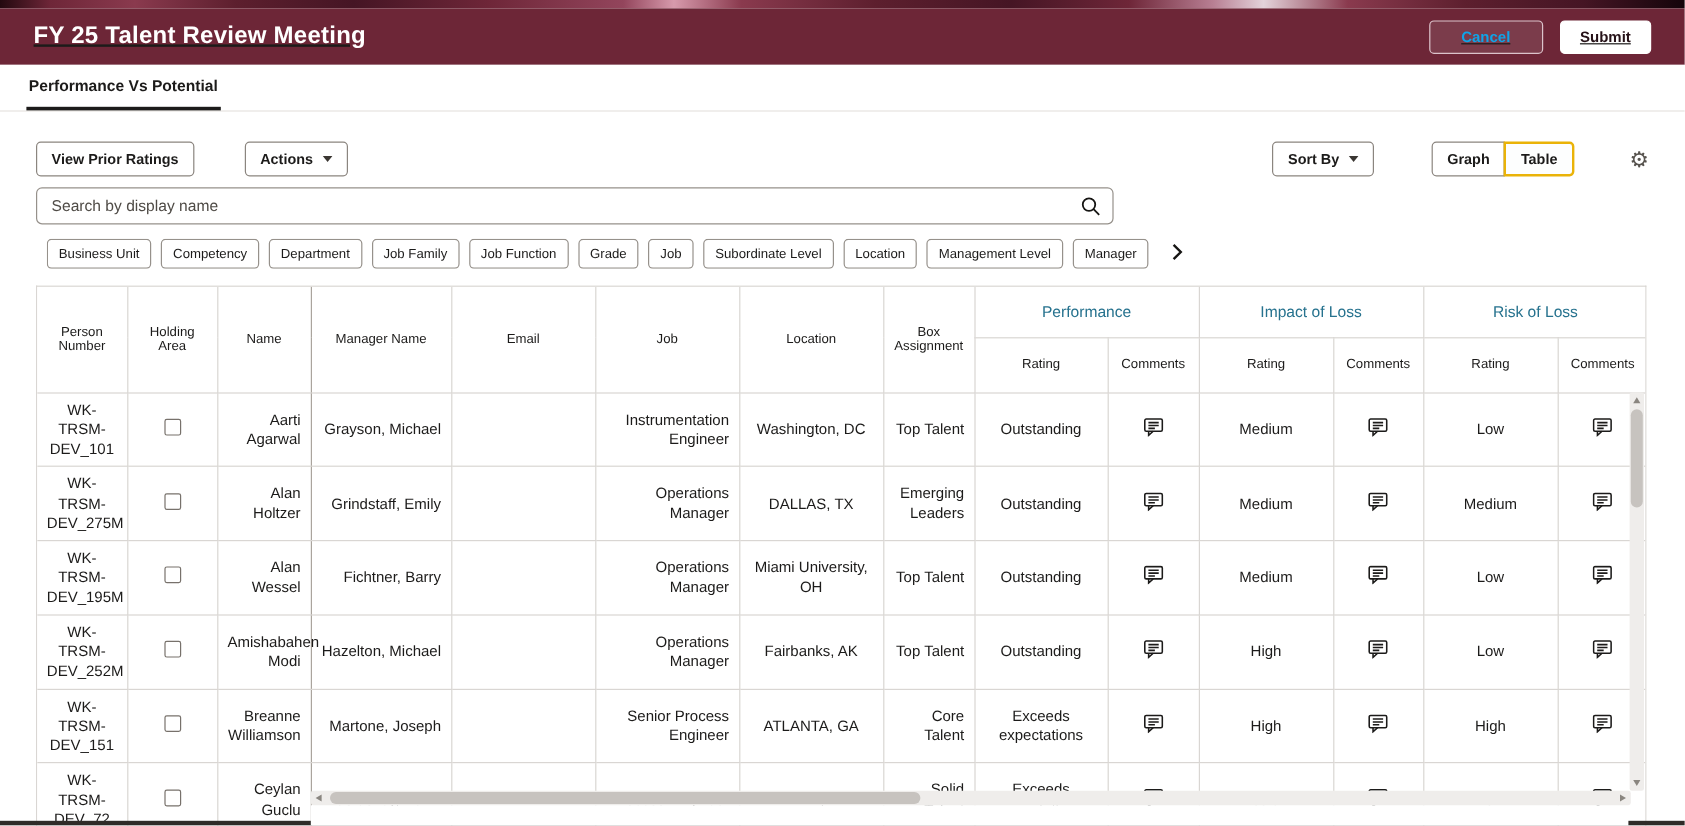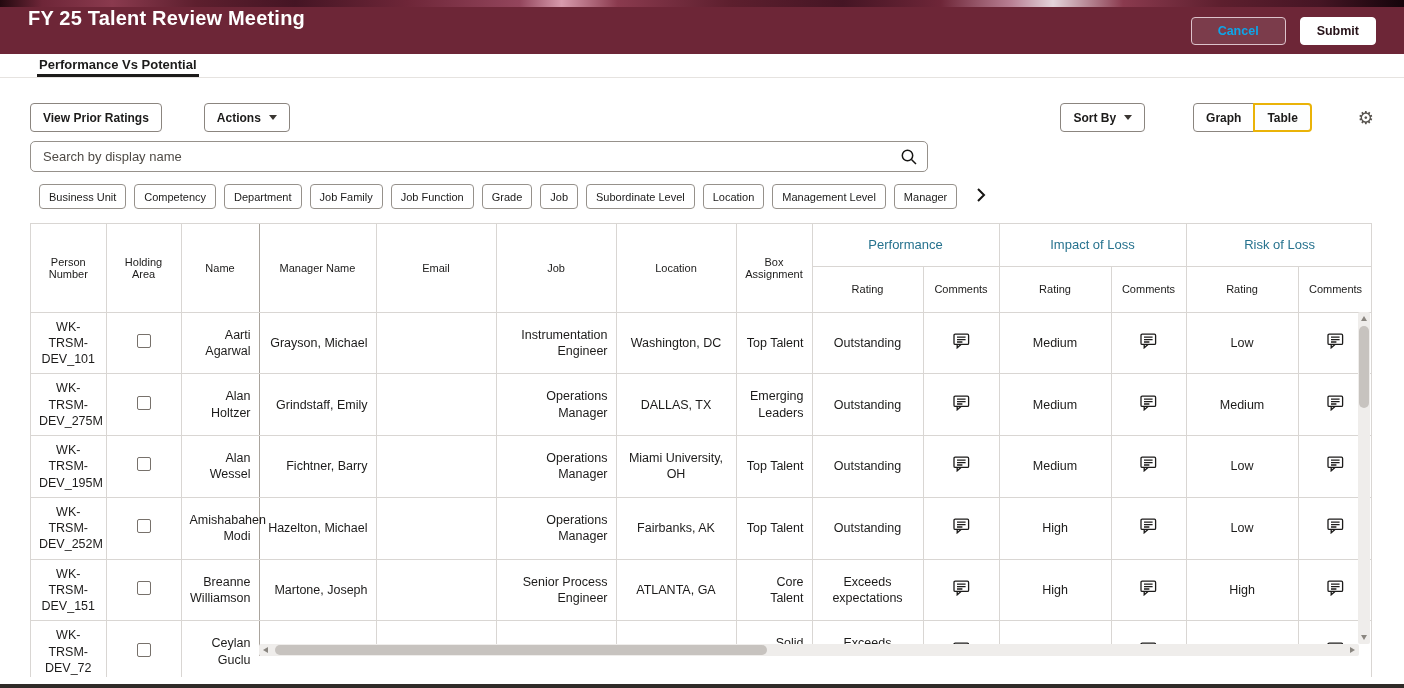--- a/index.html
+++ b/index.html
@@ -10,29 +10,29 @@
     --border-dark:#aaa49d;
     --btn-border:#8b857f;
   }
   *{box-sizing:border-box;margin:0;padding:0;}
   html,body{width:1404px;height:688px;overflow:hidden;}
   body{font-family:"Liberation Sans","DejaVu Sans",sans-serif;background:#fff;color:var(--text);position:relative;}
 
   .top-strip{height:7px;width:100%;
     background:linear-gradient(90deg,#23090f 0%,#6e2638 3%,#8a3a4e 8%,#5d1f2e 14%,#451524 21%,#6e2638 29%,#93455c 37%,#d79aac 40%,#8a3a4e 44%,#5d1f2e 52%,#451524 60%,#6e2638 67%,#b87f93 72%,#e3d3da 75%,#8a3a4e 80%,#5d1f2e 87%,#451524 94%,#14040a 100%);}
 
-  .app-header{height:47px;background:var(--header-bg);display:flex;padding:0 28px;}
+  .app-header{height:47px;background:var(--header-bg);display:flex;align-items:center;padding:0 28px;text-decoration:underline;}
   .app-title{color:#fff;font-size:20px;font-weight:700;flex:1;letter-spacing:.2px;}
   .header-actions{display:flex;gap:14px;align-items:center;}
   .btn-cancel{background:rgba(255,255,255,.10);border:1px solid #dcc3cb;color:#0ea5e9;border-radius:4px;
     font:600 12.5px "Liberation Sans",sans-serif;padding:6px 26px;cursor:pointer;}
   .btn-submit{background:#fff;border:1px solid #fff;color:#261218;border-radius:4px;
     font:600 12.5px "Liberation Sans",sans-serif;padding:6px 16px;cursor:pointer;}
 
-  .tab-bar{height:24px;border-bottom:1px solid #e6e3e0;display:flex;align-items:stretch;padding:0 37px;background:#fff;}
+  .tab-bar{height:39px;border-bottom:1px solid #e6e3e0;display:flex;align-items:stretch;padding:0 22px;background:#fff;}
   .tab{display:flex;align-items:center;font-size:13px;font-weight:700;color:var(--text);
     border-bottom:3px solid var(--text);padding:0 2px;cursor:pointer;}
 
   .toolbar{margin:25px 30px 0;display:flex;align-items:center;gap:32px;}
   .btn{background:#fff;border:1px solid var(--btn-border);border-radius:4px;height:29px;
     padding:0 12px;font:600 12px "Liberation Sans",sans-serif;color:var(--text);
     display:inline-flex;align-items:center;cursor:pointer;white-space:nowrap;}
   .btn + .btn{margin-left:10px;}
   .caret{width:0;height:0;border-left:4px solid transparent;border-right:4px solid transparent;
     border-top:5px solid #3a3632;display:inline-block;margin-left:8px;}

